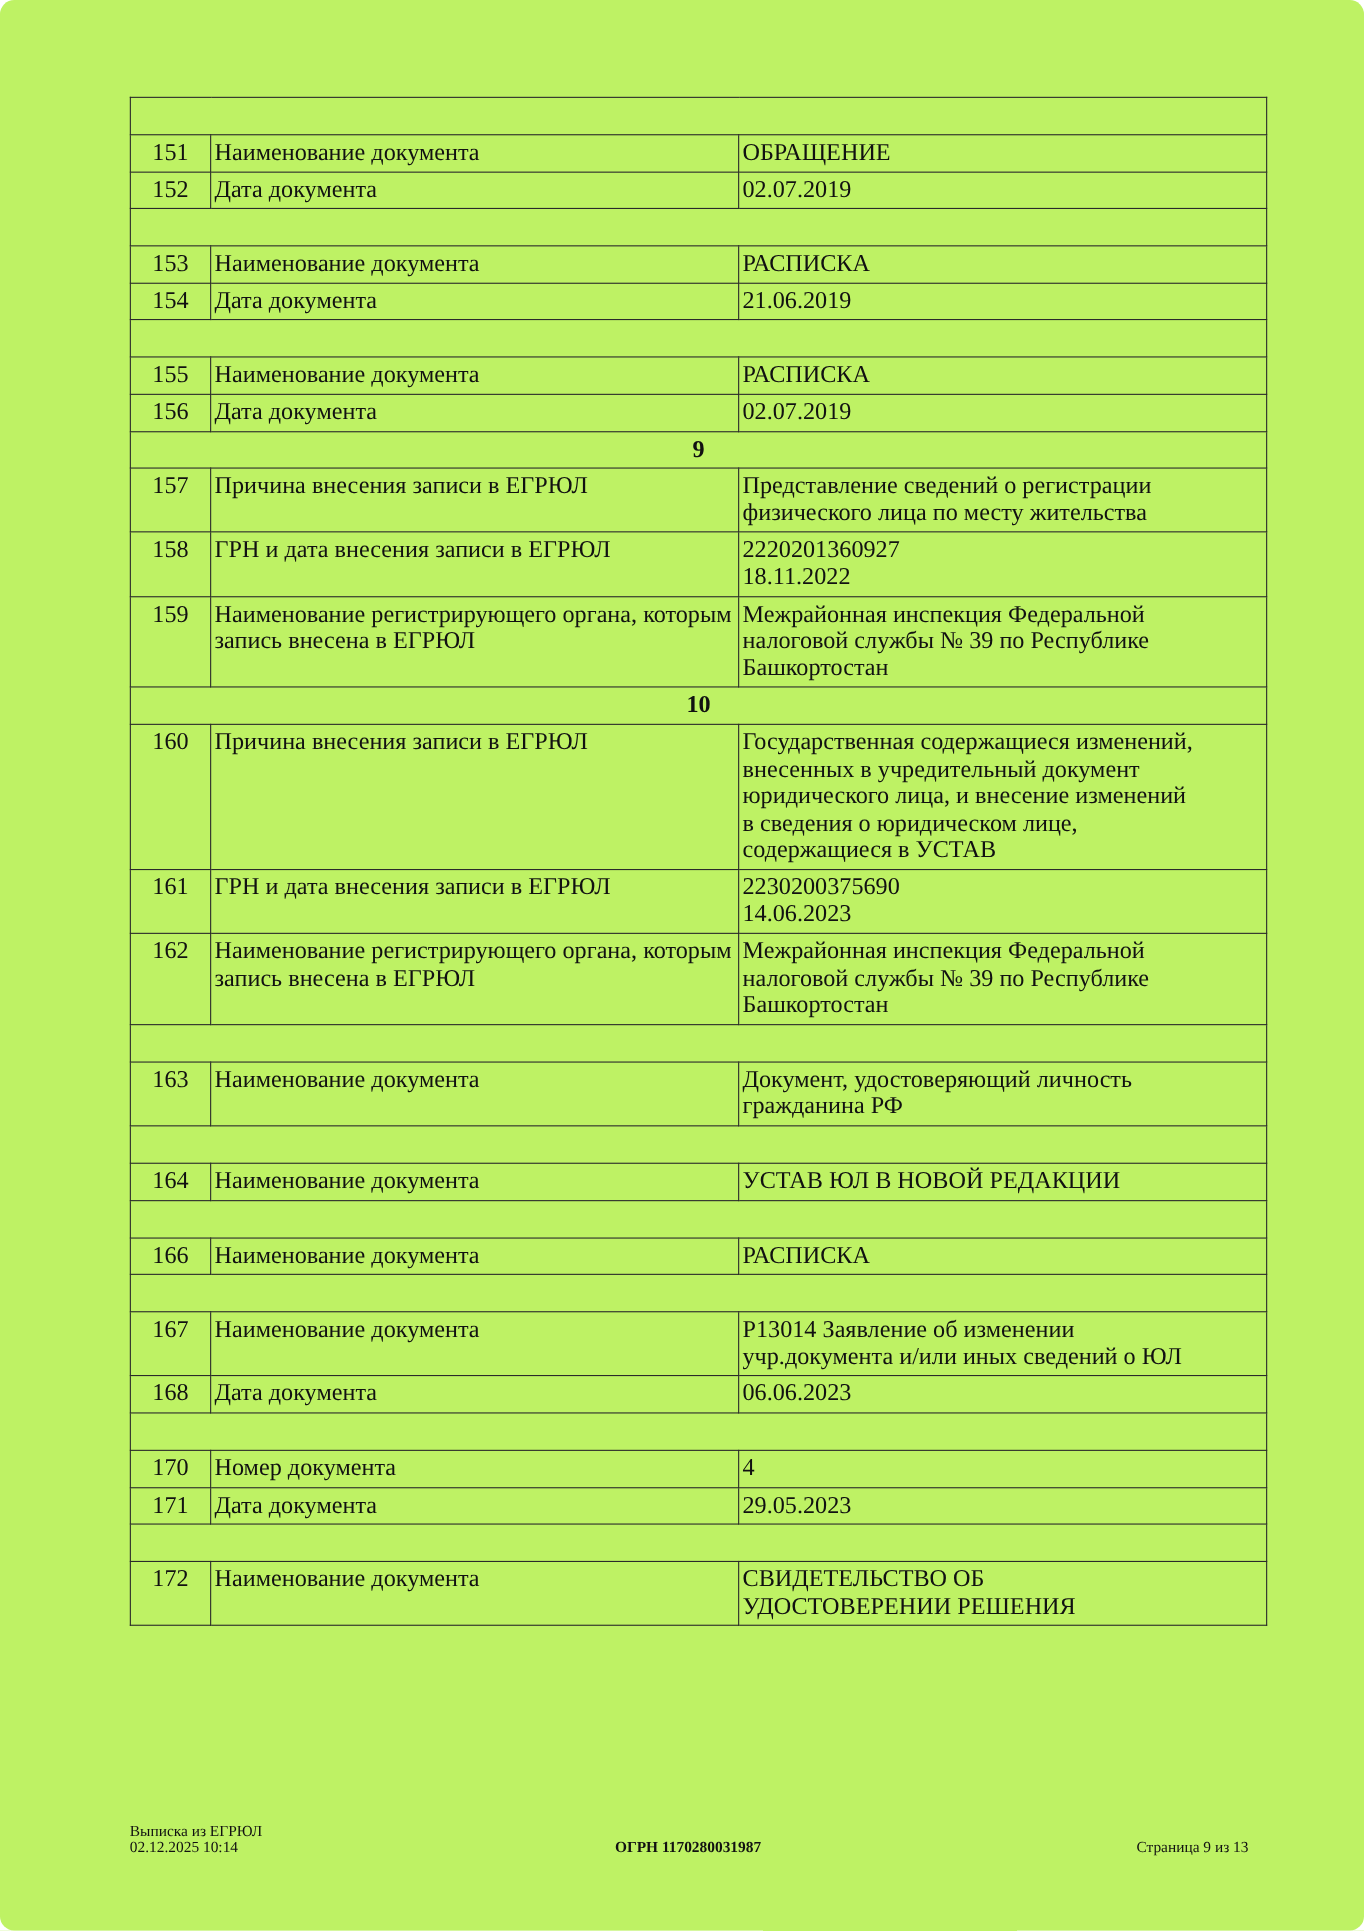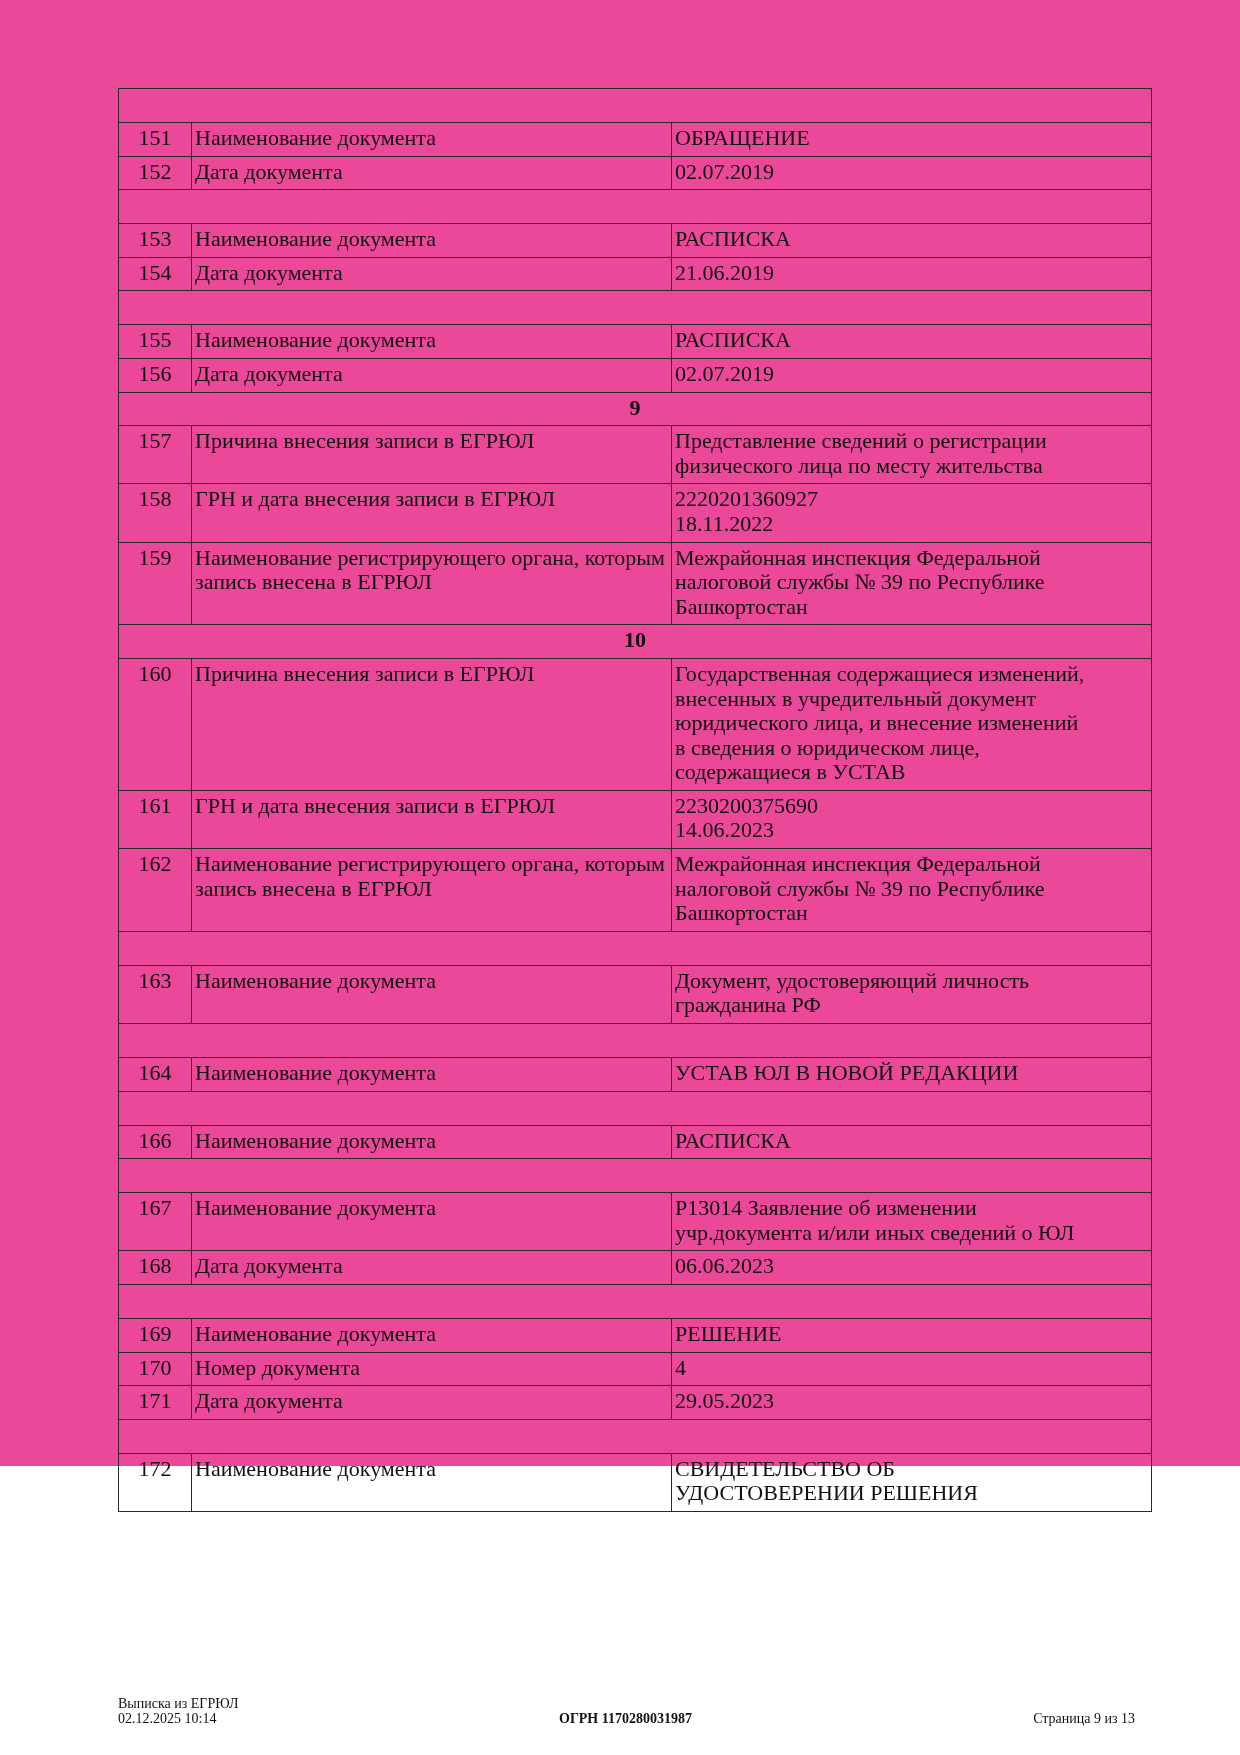--- a/index.html
+++ b/index.html
@@ -1,30 +1,30 @@
 <!DOCTYPE html>
 <html><head>
 <meta charset="utf-8">
 <style>
   html, body { margin: 0; padding: 0; background: #ffffff; }
   body { width: 1240px; height: 1755px; position: relative; overflow: hidden;
          font-family: "Liberation Serif", "DejaVu Serif", serif; color: #111; }
-  .page { position: absolute; left: 0; top: 0; width: 1240px; height: 1466px; background: #ec4899; }
+  .page { position: absolute; left: 0; top: 0; width: 1240px; height: 1755px; background: #bef264; border-radius: 13px; }
   table.egrul { position: absolute; left: 118px; top: 88px; width: 1033px;
                 border-collapse: collapse; table-layout: fixed; font-size: 22px; }
   table.egrul td { border: 1.5px solid #2a2a2a; padding: 3px 3px 5px 3px;
                    line-height: 24.6px; vertical-align: top; }
   col.c-num { width: 73px; }
   col.c-label { width: 480px; }
   col.c-value { width: 480px; }
   td.num { text-align: center; padding-left: 0; padding-right: 0; }
   tr.blank td { height: 25px; }
   tr.section td { text-align: center; font-weight: bold; }
   .val-line { display: block; }
-  .footer { position: absolute; top: 1659px; font-size: 14px; line-height: 14.5px; color: #111; margin-top: 38px; }
+  .footer { position: absolute; top: 1659px; font-size: 14px; line-height: 14.5px; color: #111; }
   .footer-left { left: 118px; }
   .footer-center { left: 559px; top: 1673.5px; font-weight: bold; }
   .footer-right { left: 1022px; top: 1673.5px; width: 113px; text-align: right; }
 </style>
 </head>
 <body>
 
 <div class="page">
   <table class="egrul">
     <colgroup>
@@ -189,27 +189,20 @@
           <td class="num">168</td>
           <td class="label">Дата документа</td>
           <td class="value">
             <span class="val-line">06.06.2023</span>
           </td>
         </tr>
         <tr class="blank">
           <td colspan="3"></td>
         </tr>
         <tr class="data">
-          <td class="num">169</td>
-          <td class="label">Наименование документа</td>
-          <td class="value">
-            <span class="val-line">РЕШЕНИЕ</span>
-          </td>
-        </tr>
-        <tr class="data">
           <td class="num">170</td>
           <td class="label">Номер документа</td>
           <td class="value">
             <span class="val-line">4</span>
           </td>
         </tr>
         <tr class="data">
           <td class="num">171</td>
           <td class="label">Дата документа</td>
           <td class="value">

